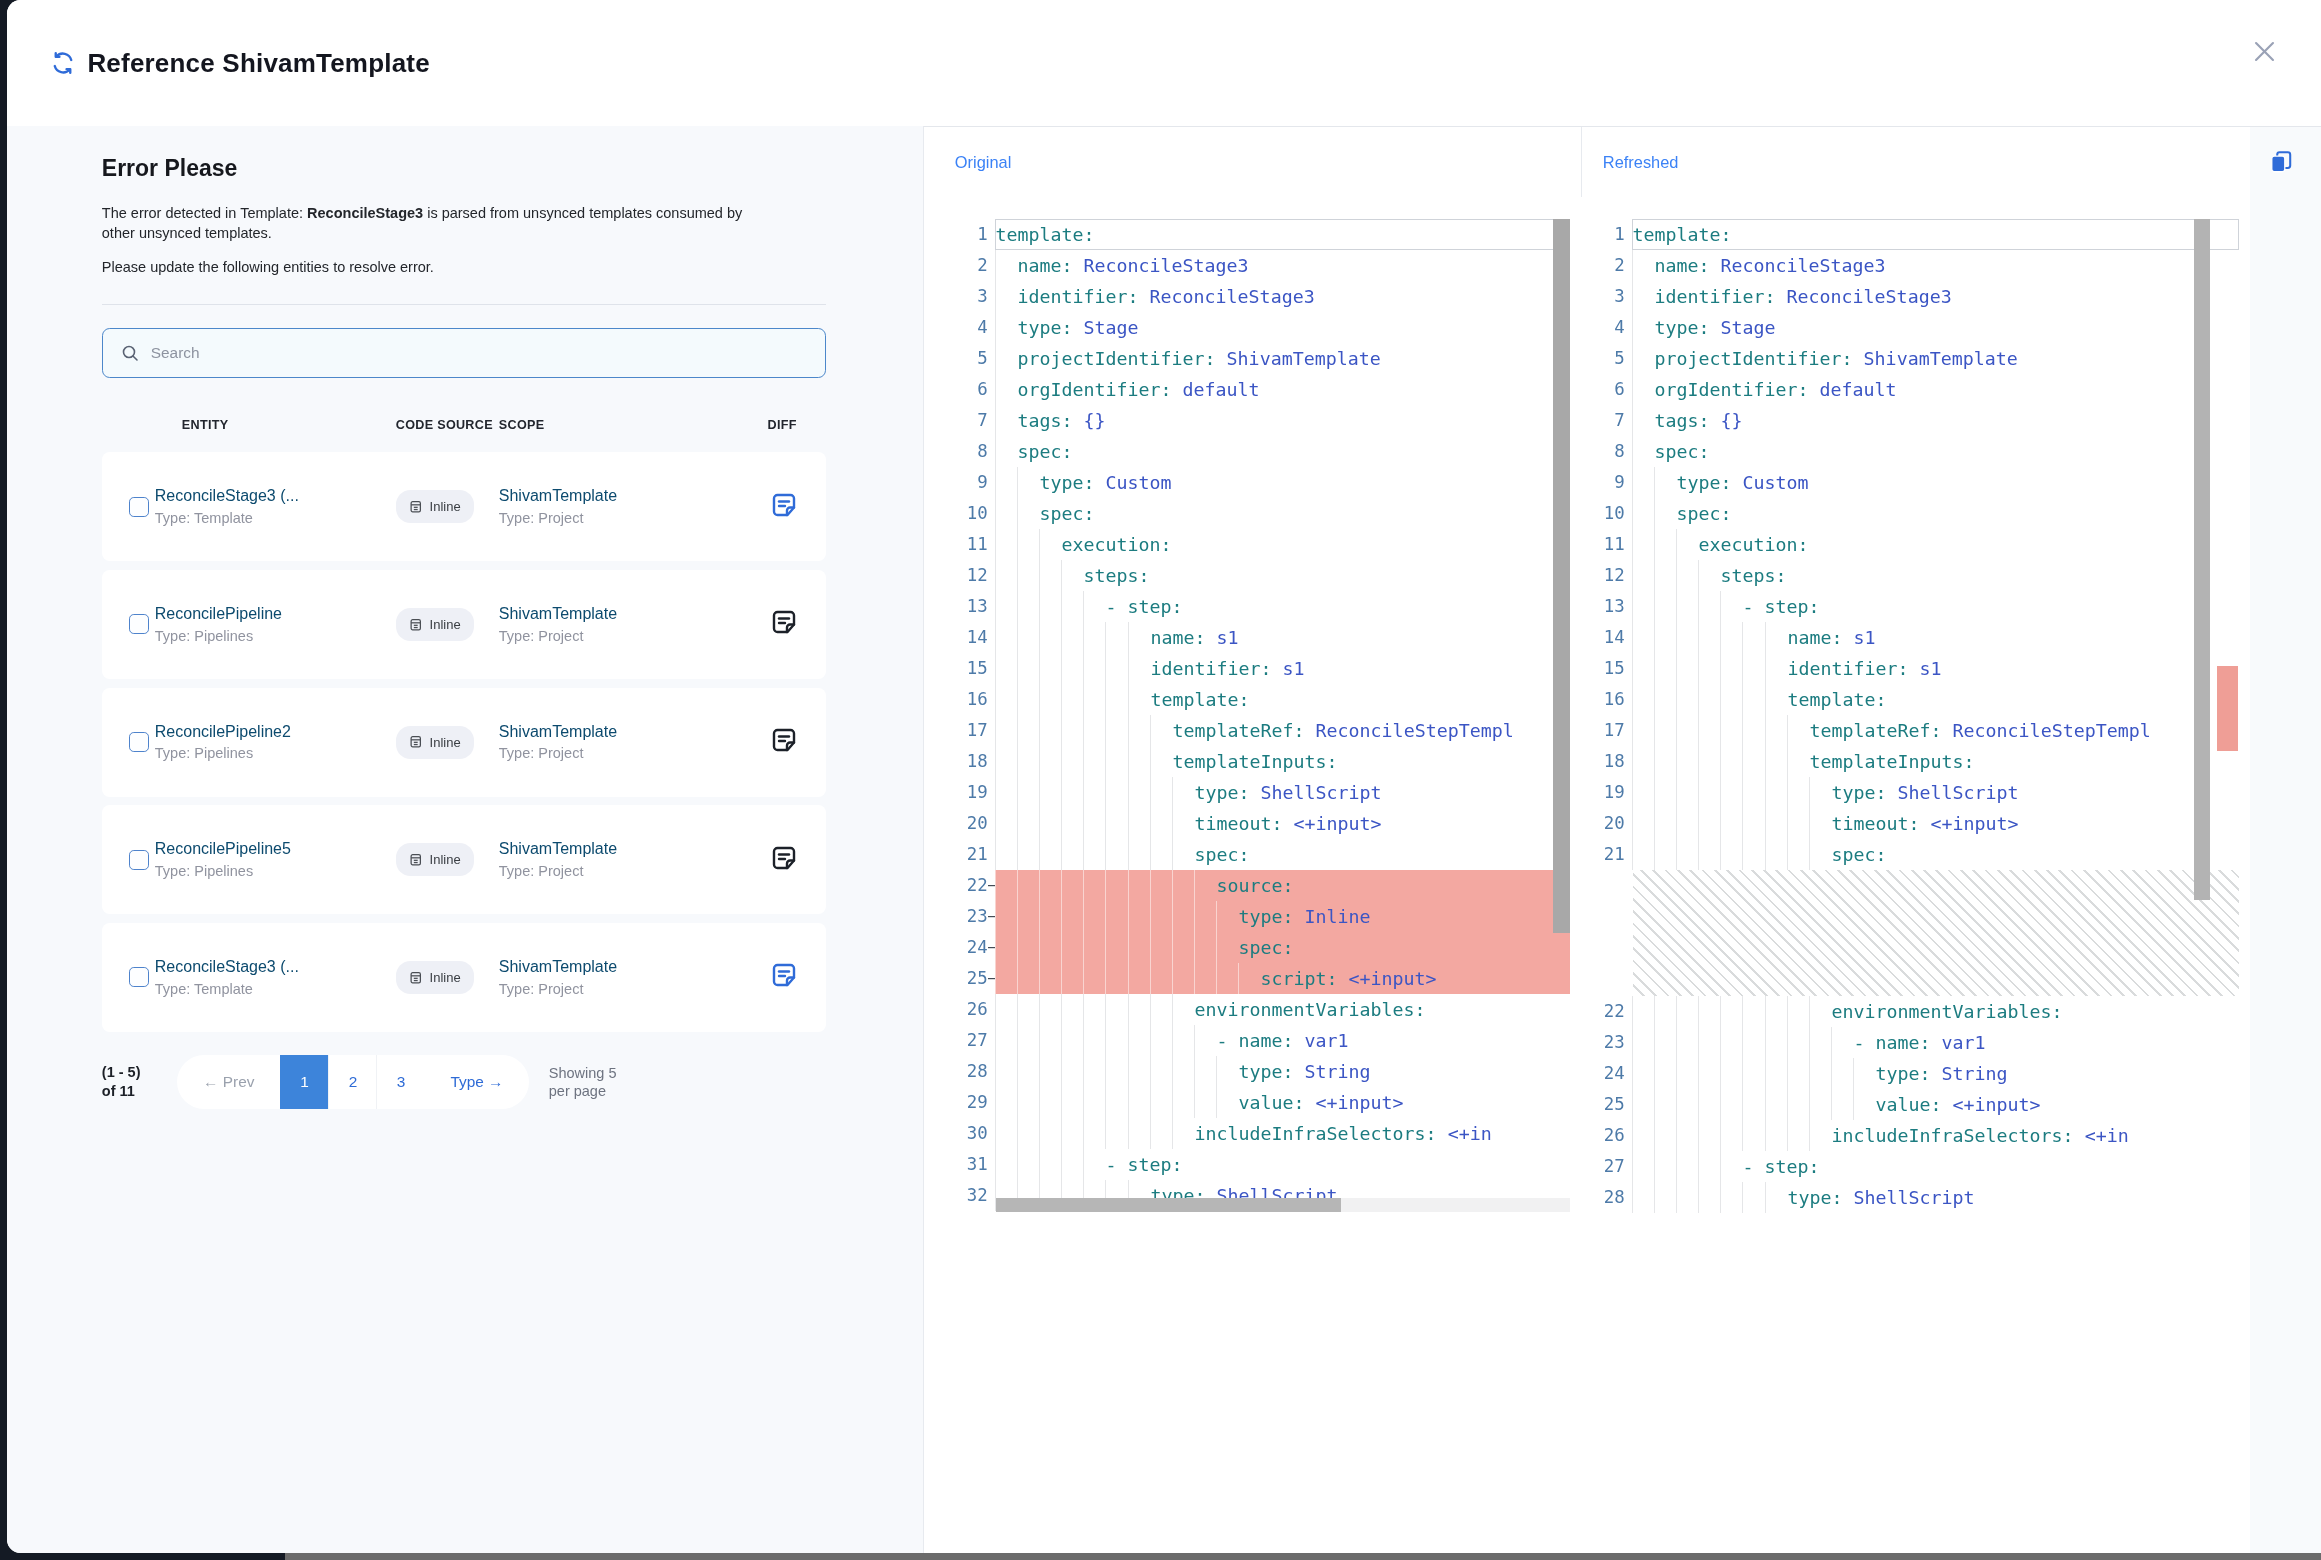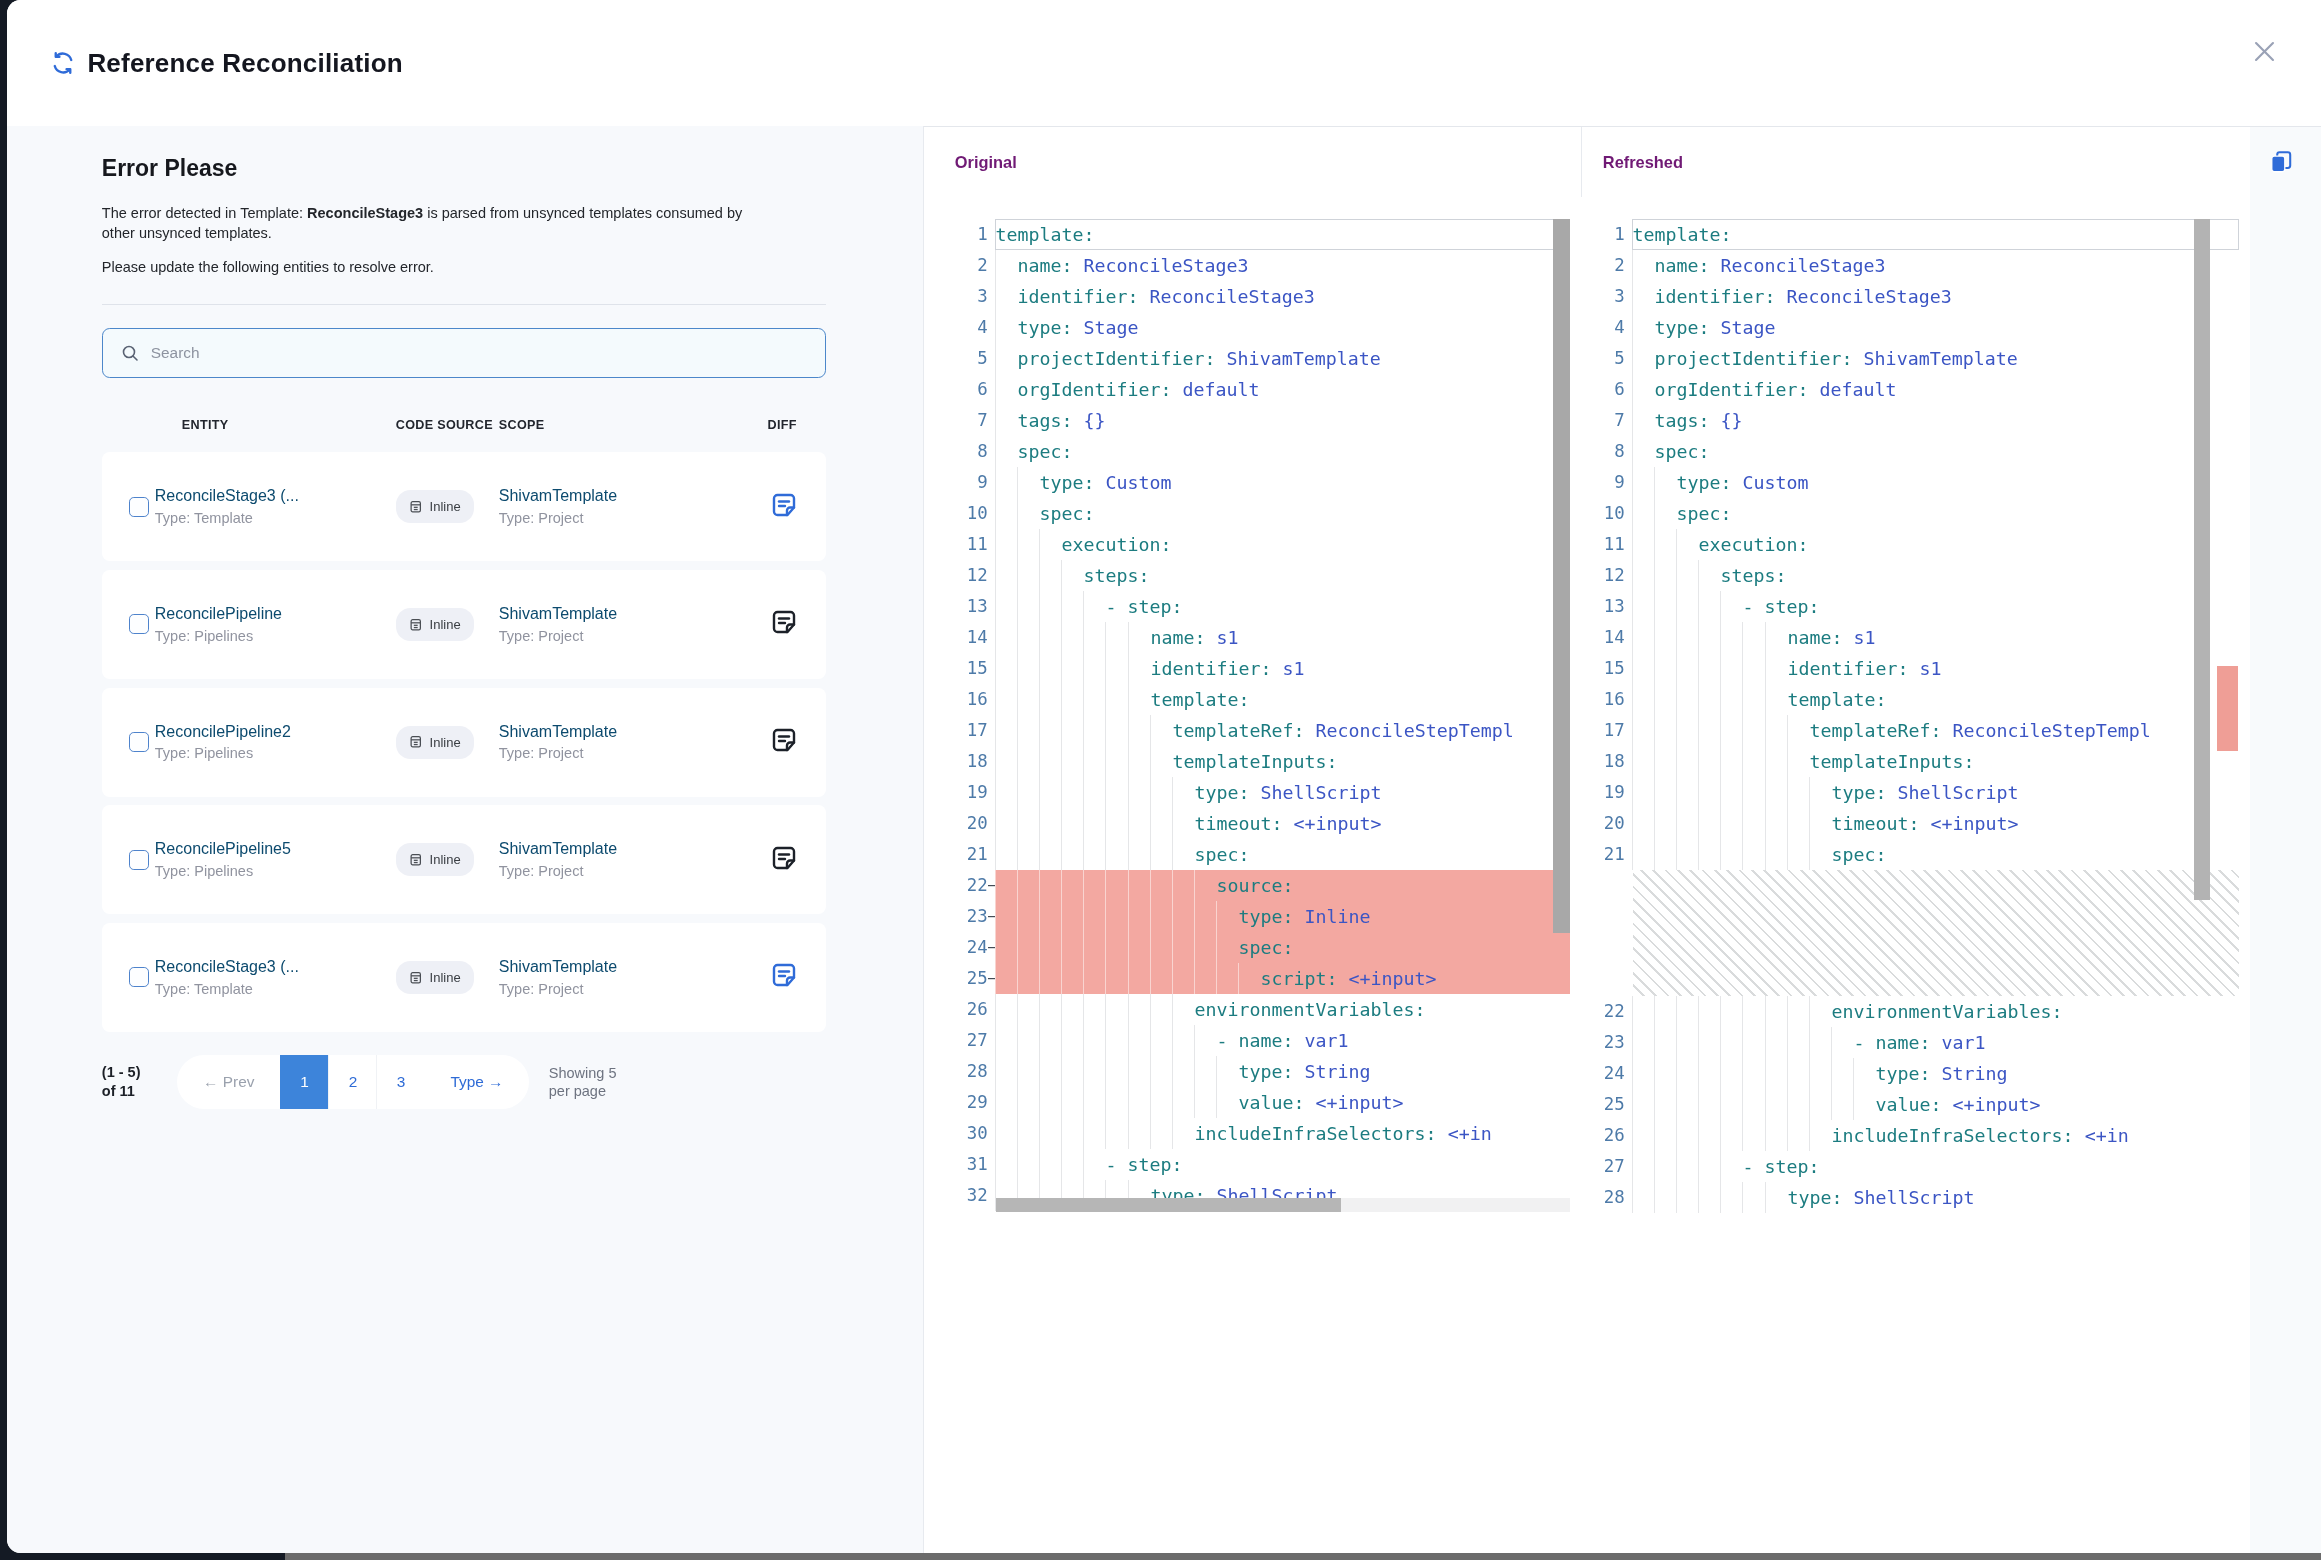--- a/index.html
+++ b/index.html
@@ -92,21 +92,21 @@
 
   
   .right-sec {
     position:absolute; left:916px; top:0; right:0; bottom:0;
     background:#ffffff; border-left:1px solid #e7eaef; border-top:1px solid #e4e7ec;
   }
   .right-strip { position:absolute; top:0; right:0; bottom:0; width:71px; background:#f8fafc; }
   .diff-headers { position:relative; height:70px; display:flex; }
   .dh-cell1 { width:658px; flex:none; display:flex; align-items:center; padding-left:31px; border-right:1px solid #e7eaef; }
   .dh-cell2 { flex:1; display:flex; align-items:center; justify-content:space-between; padding-left:21px; padding-right:27px; }
-  .dh-title { font-size:16.4px; font-weight:700; color:#701a75; }
+  .dh-title { font-size:16.4px; font-weight:400; color:#3b82f6; }
   .copy-btn { width:26px; height:26px; background:none; border:none; padding:0; cursor:pointer; position:relative; z-index:2; }
 
   .editor { position:absolute; top:92px; font-family:"DejaVu Sans Mono", monospace; font-size:18.3px; }
   #ed-orig { left:35px; width:611px; }
   #ed-refr { left:672px; width:643px; }
   .code-line { display:flex; height:31px; line-height:31px; }
   .ln { width:29px; flex:none; text-align:right; color:#4d7aa8; position:relative; font-size:17.4px; }
   .ln .del-dash { position:absolute; right:-10.6px; top:0; color:#454c56; }
   .lbody { flex:1; margin-left:7.7px; position:relative; overflow:hidden; }
   .code-line.cur .lbody { box-shadow: inset 0 0 0 1px #cfd3d9; }
@@ -133,21 +133,21 @@
 
   <div class="modal">
 
     <div class="modal-header">
       <svg class="sync-icon" viewBox="0 0 24 24" fill="none" stroke="#2f6bd8" stroke-width="2.2" stroke-linecap="round" stroke-linejoin="round">
         <path d="M19.6 9.2A8 8 0 0 0 5.9 6.0"></path>
           <path d="M5.3 2.9v3.4h3.4"></path>
         <path d="M4.4 14.8a8 8 0 0 0 13.7 3.2"></path>
           <path d="M18.7 21.1v-3.4h-3.4"></path>
       </svg>
-      <div class="modal-title">Reference Reconciliation</div>
+      <div class="modal-title">Reference ShivamTemplate</div>
       <svg class="close-btn" viewBox="0 0 24 24" fill="none" stroke="#9aa2b6" stroke-width="1.8" stroke-linecap="round">
         <line x1="5" y1="5" x2="19" y2="19"></line>
           <line x1="19" y1="5" x2="5" y2="19"></line>
       </svg>
     </div>
 
     <div class="modal-body">
 
       <div class="left-col">
         <div class="lc-heading">Error Please</div>

